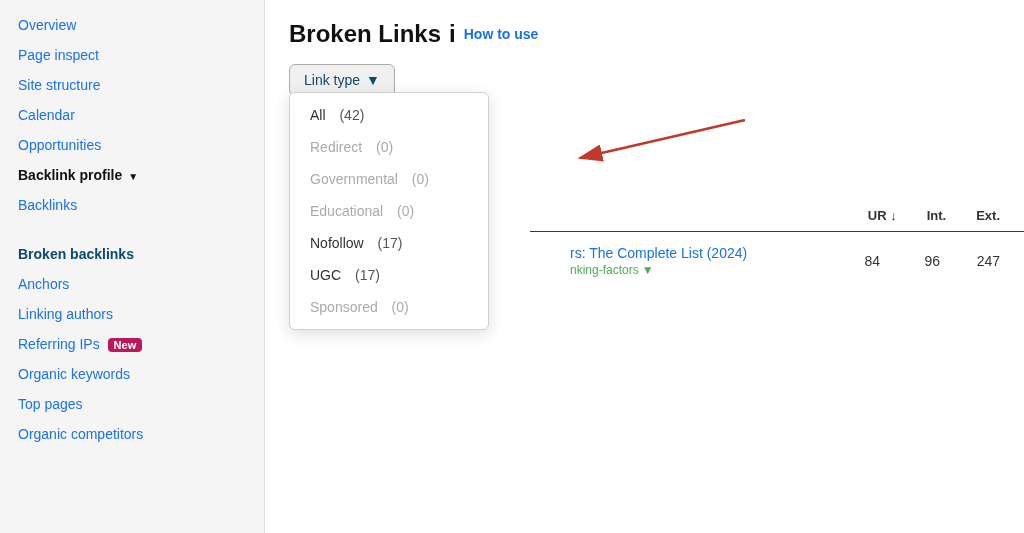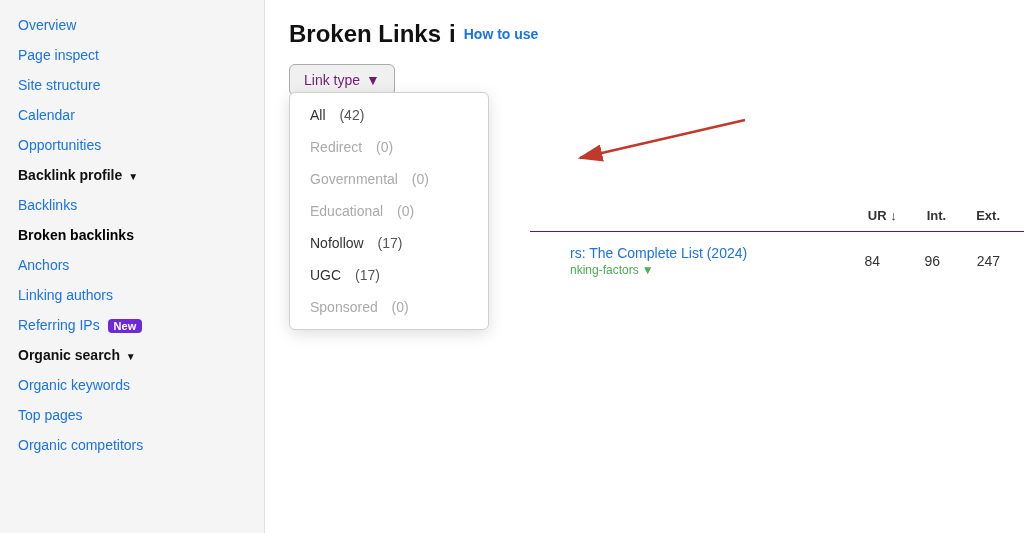--- a/index.html
+++ b/index.html
@@ -25,26 +25,27 @@
     .sidebar-item.section-header {
       font-weight: 600;
       color: #111;
       cursor: default;
     }
     .sidebar-item.link {
       color: #1a73e8;
       padding-left: 18px;
     }
     .sidebar-item.link.active {
-      color: #000000;
+      color: #0c4a6e;
       font-weight: 600;
+      margin-top: 19px;
     }
     .sidebar-badge {
       display: inline-block;
-      background: #6d28d9;
+      background: #be185d;
       color: #fff;
       font-size: 11px;
       font-weight: 600;
       padding: 1px 6px;
       border-radius: 4px;
       margin-left: 4px;
       vertical-align: middle;
     }
     .chevron { font-size: 10px; margin-left: 2px; }
 
@@ -83,21 +84,21 @@
     .dropdown-btn {
       display: inline-flex;
       align-items: center;
       gap: 6px;
       padding: 7px 14px;
       border: 1.5px solid #aaa;
       border-radius: 6px;
       background: #f0f0f0;
       font-size: 14px;
       font-weight: 500;
-      color: #701a75;
+      color: #0c4a6e;
       cursor: pointer;
       position: relative;
       z-index: 200;
     }
 
     
     .dropdown-menu {
       position: absolute;
       top: 92px;
       left: 24px;
@@ -211,24 +212,20 @@
   <div class="sidebar-item link">
     <span>Anchors</span>
   </div>
   <div class="sidebar-item link">
     <span>Linking authors</span>
   </div>
   <div class="sidebar-item link">
     <span>Referring IPs</span>
     <span class="sidebar-badge">New</span>
   </div>
-  <div class="sidebar-item section-header">
-    <span>Organic search</span>
-    <span class="chevron">▼</span>
-  </div>
   <div class="sidebar-item link">
     <span>Organic keywords</span>
   </div>
   <div class="sidebar-item link">
     <span>Top pages</span>
   </div>
   <div class="sidebar-item link">
     <span>Organic competitors</span>
   </div>
 </nav>

